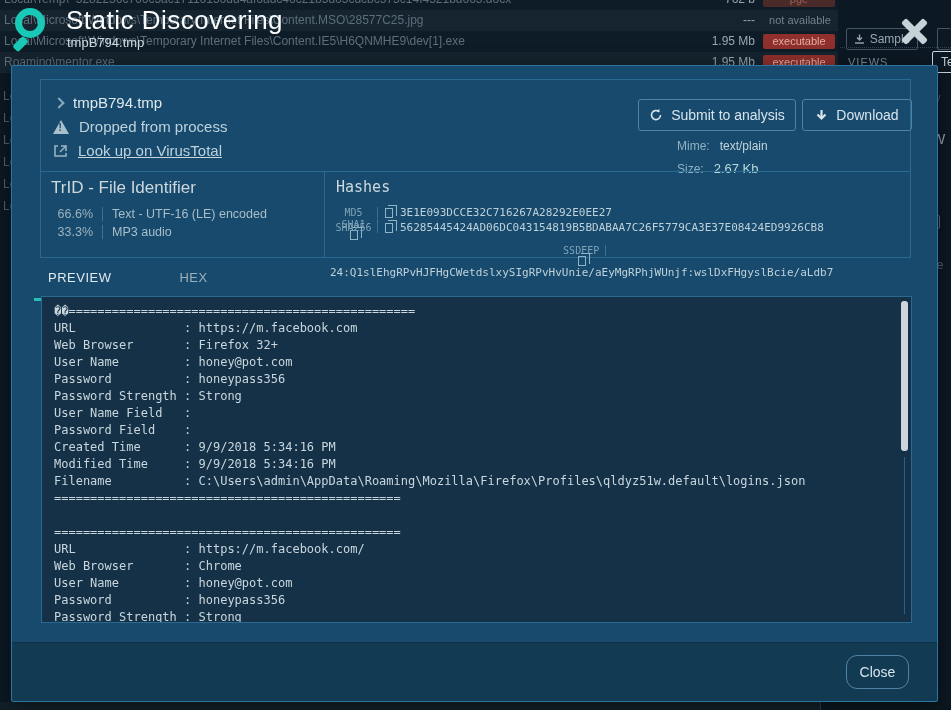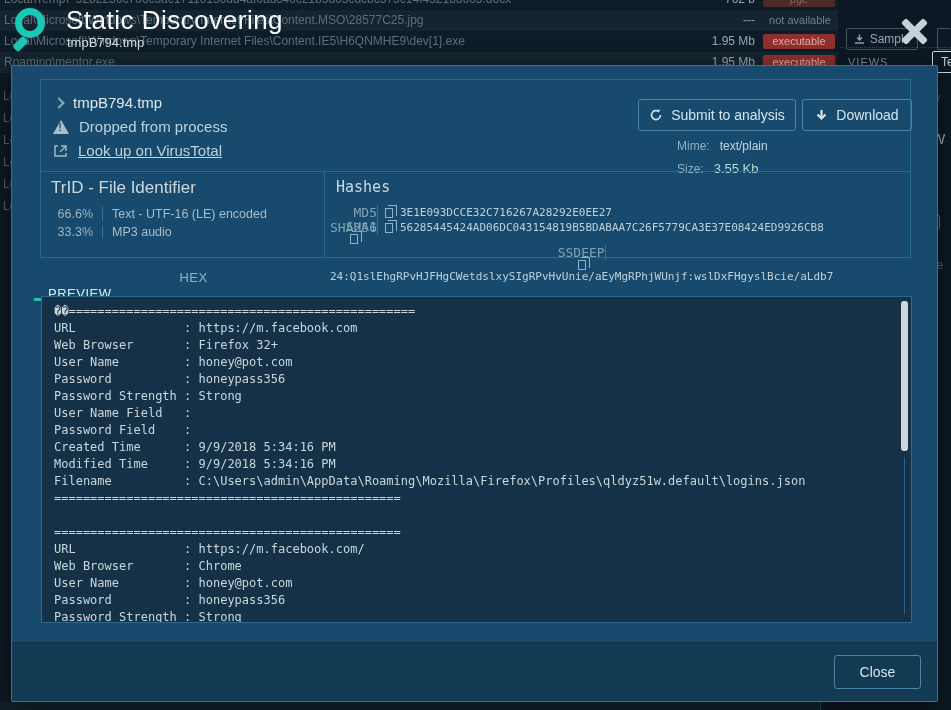--- a/index.html
+++ b/index.html
@@ -72,44 +72,44 @@
   .hash-col { position:absolute; left:285px; top:0; right:0; bottom:0; }
   .sec-title { position:absolute; left:10px; top:6px; font-size:17px; color:#ccd8de; }
   .hash-col .sec-title { font-family:"DejaVu Sans Mono", monospace; font-size:15px; }
 
   .trid-row { position:absolute; left:8px; display:flex; align-items:flex-start; height:18px; }
   .trid-pct { width:54px; text-align:right; padding-right:9px; font-size:12.5px; color:#9db3bf;
               border-right:1px solid #3a7294; }
   .trid-desc { padding-left:9px; font-size:12.5px; color:#a9bec9; white-space:nowrap; }
 
   .hash-row { position:absolute; left:4px; display:flex; align-items:center; height:13px; }
-  .hash-algo { width:48px; text-align:right; font-size:13px; color:#7fa2b6;
+  .hash-algo { width:48px; text-align:center; font-size:10px; color:#7fa2b6;
                border-right:1px solid #3a7294; font-family:"DejaVu Sans Mono", monospace; }
   .copy-ic { position:relative; width:8px; height:10px; border:1px solid #8fb3c7; margin:0 7px 0 7px; flex:none; cursor:pointer; }
   .copy-ic::before { content:""; position:absolute; left:2px; top:-4px; width:8px; height:10px;
                      border:1px solid #8fb3c7; border-left:none; border-bottom:none; }
   .hash-val { font-size:11px; color:#bed1da; font-family:"DejaVu Sans Mono", monospace; white-space:nowrap; }
 
   .tabs { position:absolute; left:28px; top:204px; height:24px; display:flex; gap:52px; }
   .tab { position:relative; font-size:13px; letter-spacing:0.5px; padding:0 8px; cursor:pointer; color:#9cb0bb; }
-  .tab.active { color:#dfe9ee;margin-top:16px; }
+  .tab.active { color:#dfe9ee; }
   .tab.active::after { content:""; position:absolute; left:-6px; right:-6px; bottom:-7px; height:3px; background:#2abdb1; }
 
   .preview-pane { position:absolute; left:29px; top:230px; width:871px; height:327px;
                   background:#143148; border:1px solid #2b6a90; overflow:hidden; }
   .preview-text { position:absolute; left:12px; top:7px; right:20px; font-family:"DejaVu Sans Mono", monospace;
                   font-size:12px; color:#c9d6dc; }
   .pline { height:17px; white-space:pre; }
   .scroll-track { position:absolute; right:6px; top:160px; bottom:8px; width:1px; background:#2a5f86; }
   .scroll-thumb { position:absolute; right:3px; top:4px; width:7px; height:150px; background:#ccd6dc; border-radius:3px; cursor:grab; }
 
   .modal-footer { position:absolute; left:0; right:0; bottom:0; height:59px; background:#123a53;
                   border-top:1px solid #0e2f45; border-radius:0 0 2px 2px; }
-  .close-btn { position:absolute; right:16px; top:12px; width:87px; height:34px; border:1px solid #4d84a6;
-               border-radius:3px; background:transparent; color:#d6e4ec; font-size:14px;
+  .close-btn { position:absolute; right:28px; top:12px; width:63px; height:34px; border:1px solid #4d84a6;
+               border-radius:11px; background:transparent; color:#d6e4ec; font-size:14px;
                font-family:"Liberation Sans", sans-serif; cursor:pointer; }
 
   svg { display:block; }
 </style>
 </head>
 <body>
 
 <div class="bg-row" style="top:-11px;background:#0e1c28;">
   <span class="path">Local\Temp\~5282256c766c5ac17116156dd4af6adc46c21b5d65cdcbc575c14f4521bd665.docx</span>
   <span class="fsize">762 b</span>
@@ -214,21 +214,21 @@
         </span>
         <span>Download</span>
       </button>
 
       <div class="meta-row" style="top:59px;">
         <span class="meta-label">Mime:</span>
         <span class="meta-val">text/plain</span>
       </div>
       <div class="meta-row" style="top:81px;">
         <span class="meta-label">Size:</span>
-        <span class="meta-val size">3.55 Kb</span>
+        <span class="meta-val size">2.67 Kb</span>
       </div>
     </div>
 
     <div class="info-lower">
       <div class="trid-col">
         <div class="sec-title">TrID - File Identifier</div>
         <div class="trid-row" style="top:35px;">
           <span class="trid-pct">66.6%</span>
           <span class="trid-desc">Text - UTF-16 (LE) encoded</span>
         </div>

